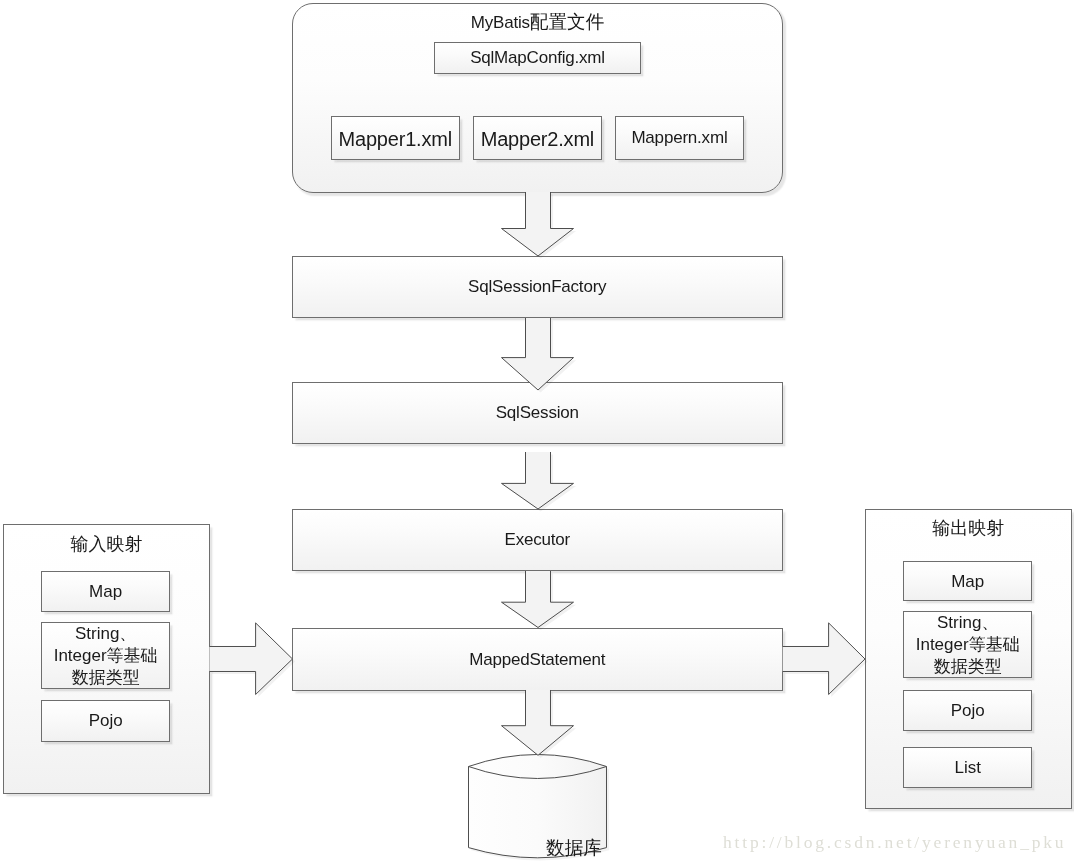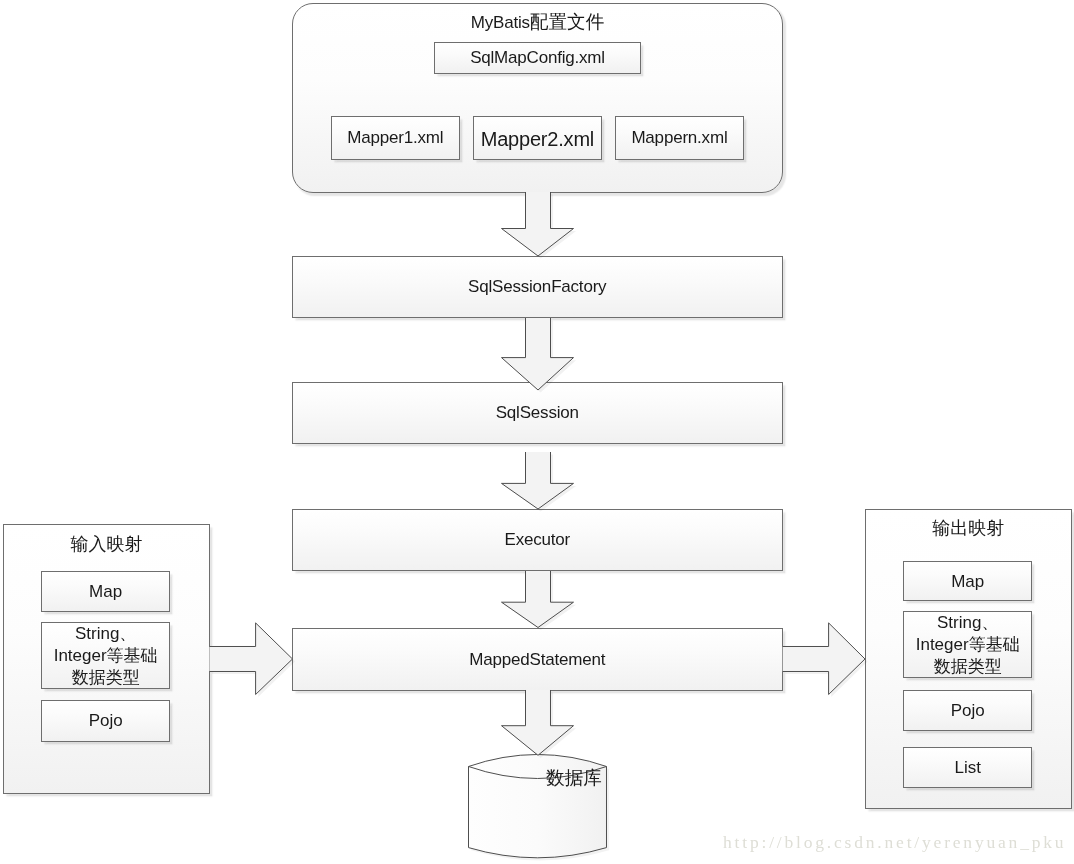--- a/index.html
+++ b/index.html
@@ -31,21 +31,21 @@
   <div class="shape sh" style="left:292px;top:3px;width:491px;height:190px;border:1px solid #6e6e6e;
               border-radius:21px;
               background:linear-gradient(to bottom,#ffffff 0%,#fdfdfd 40%,#f1f1f1 100%);"></div>
   <div class="panel-title" style="left:292px;top:13.4px;width:491px;font-size:17px;line-height:18px;">
     <span class="lat">MyBatis</span><span class="cjk">配置文件</span>
   </div>
 
   <div class="shape rect sh" style="left:434px;top:42px;width:207px;height:32px;font-size:17px;">
     <span class="lat">SqlMapConfig.xml</span>
   </div>
-  <div class="shape rect sh" style="left:331.0px;top:116px;width:128.5px;height:44px;font-size:17px;">
+  <div class="shape rect sh" style="left:331.0px;top:116px;width:128.5px;height:44px;font-size:20px;">
     <span class="lat">Mapper1.xml</span>
   </div>
   <div class="shape rect sh" style="left:472.6px;top:116px;width:128.8px;height:44px;font-size:20px;">
     <span class="lat">Mapper2.xml</span>
   </div>
   <div class="shape rect sh" style="left:614.6px;top:116px;width:128.9px;height:44px;font-size:17px;">
     <span class="lat">Mappern.xml</span>
   </div>
   <div class="shape rect sh" style="left:292px;top:256.0px;width:490.5px;height:62.0px;font-size:17px;">
     <span class="lat">SqlSessionFactory</span>
@@ -89,21 +89,21 @@
       <linearGradient id="cylg" x1="0" y1="0" x2="1" y2="0">
         <stop offset="0%" stop-color="#fefefe"></stop>
         <stop offset="50%" stop-color="#fbfbfb"></stop>
         <stop offset="100%" stop-color="#f1f1f1"></stop>
       </linearGradient>
     </defs>
     <path d="M4.50,16.50 Q73.50,-7.50 142.50,16.50 L142.50,97.60 Q73.50,118.00 4.50,97.60 Z" fill="rgba(0,0,0,0.05)" transform="translate(2.6,2.6)"></path>
     <path d="M4.50,16.50 Q73.50,-7.50 142.50,16.50 L142.50,97.60 Q73.50,118.00 4.50,97.60 Z" fill="url(#cylg)" stroke="#4d4d4d" stroke-width="1"></path>
     <path d="M4.50,16.50 Q73.50,40.50 142.50,16.50" fill="none" stroke="#4d4d4d" stroke-width="1"></path>
   </svg>
-  <div class="panel-title cjk" style="left:468.5px;top:765px;width:138.0px;padding-left:36px;">数据库</div>
+  <div class="panel-title cjk" style="left:468.5px;top:835px;width:138.0px;padding-left:36px;">数据库</div>
   <div class="shape sh" style="left:3.2px;top:524.4px;width:207.3px;height:269.2px;border:1px solid #6e6e6e;
               background:linear-gradient(to bottom,#ffffff 0%,#fdfdfd 40%,#f1f1f1 100%);"></div>
   <div class="panel-title cjk" style="left:3px;top:531.5px;width:207px;font-size:18px;">输入映射</div>
   <div class="shape rect sh" style="left:41.4px;top:571.4px;width:129.3px;height:41.2px;font-size:17px;">
     <div><span>Map</span></div>
   </div>
   <div class="shape rect sh" style="left:41.4px;top:622.3px;width:129.3px;height:66.5px;font-size:17px;">
     <div><span>String、</span><br><span>Integer等基础</span><br><span>数据类型</span></div>
   </div>
   <div class="shape rect sh" style="left:41.4px;top:700.0px;width:129.3px;height:41.8px;font-size:17px;">

